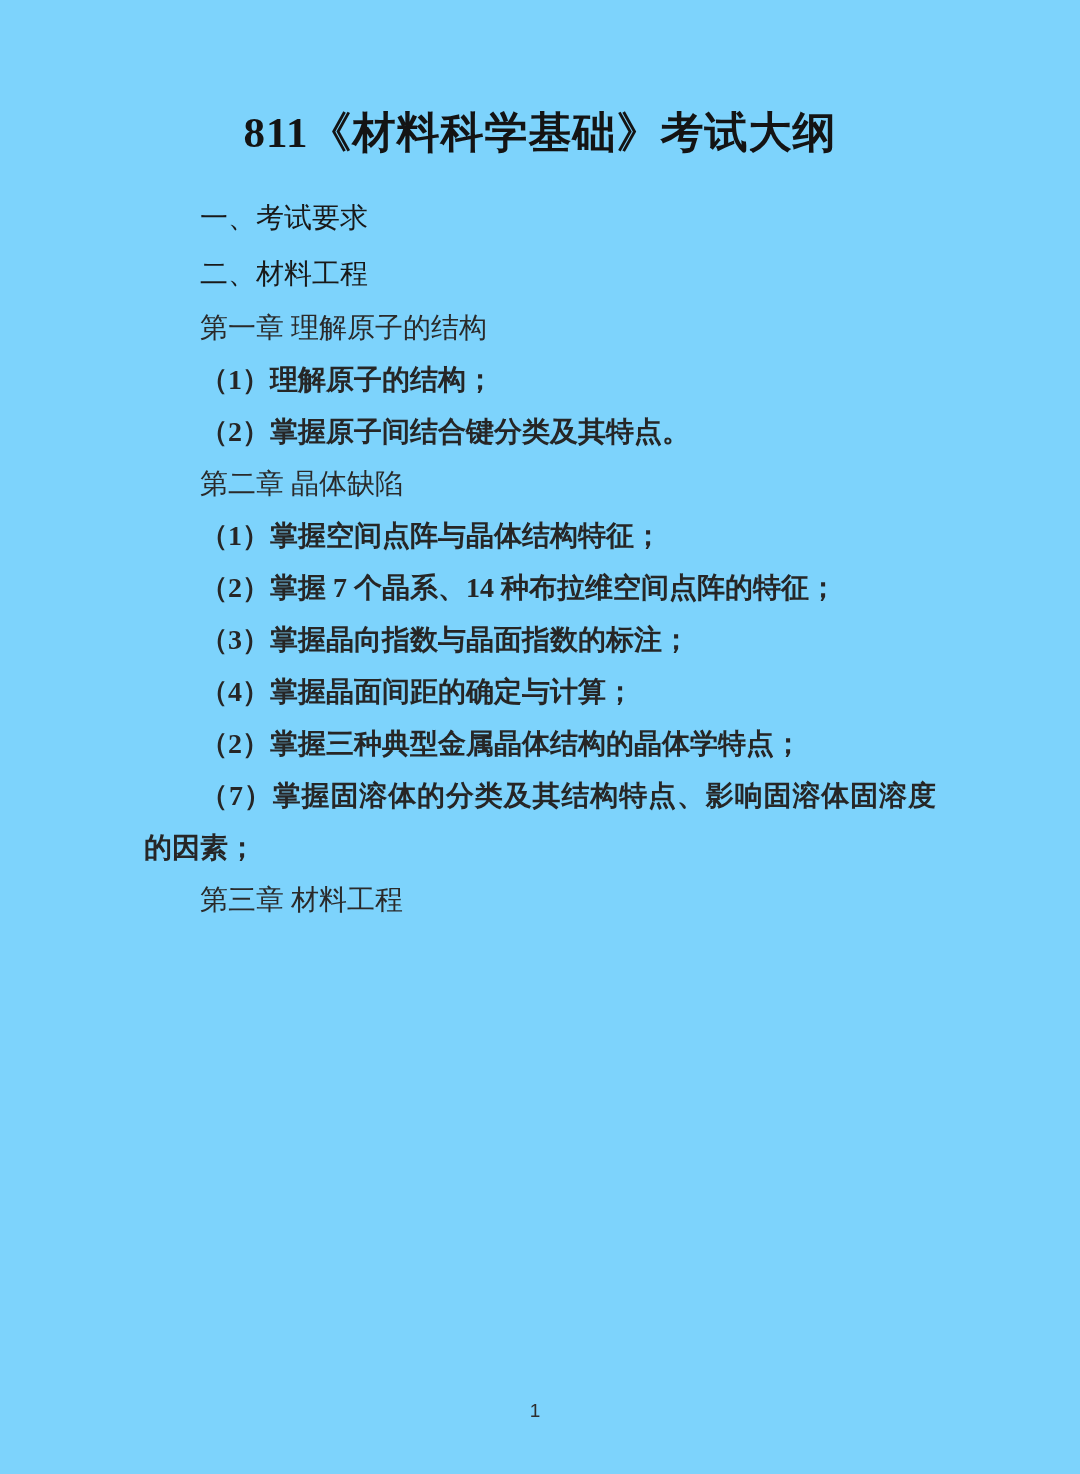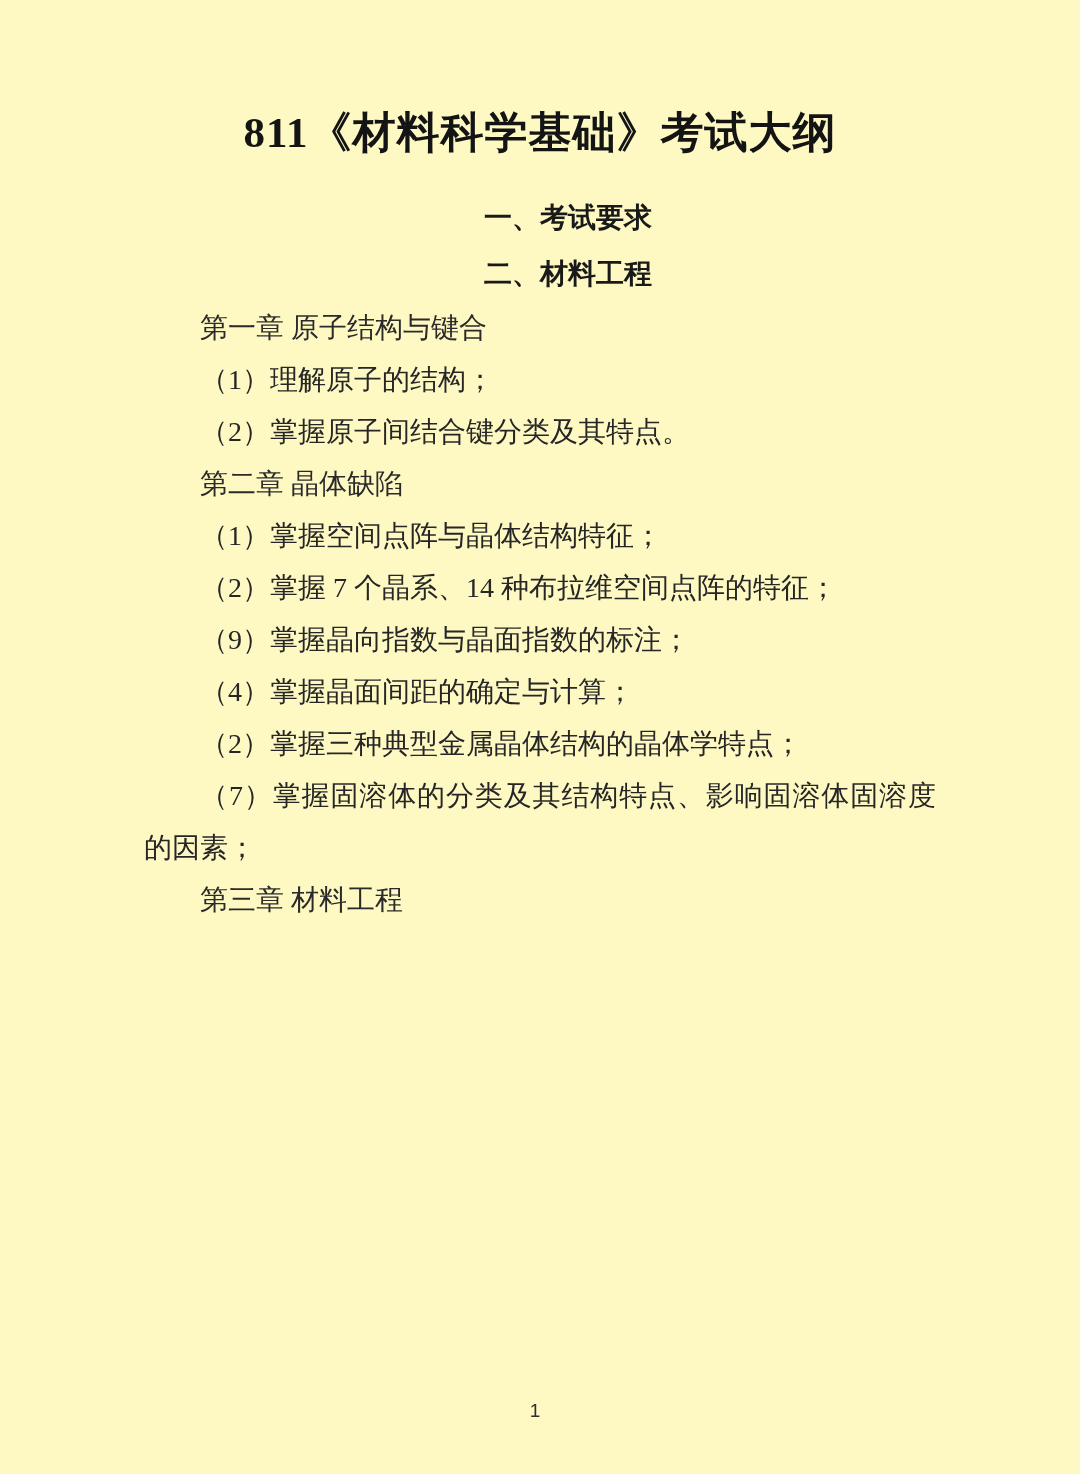--- a/index.html
+++ b/index.html
@@ -4,21 +4,21 @@
 <style>
   html, body {
     margin: 0;
     padding: 0;
     background: #ffffff;
   }
   .page {
     position: relative;
     width: 1080px;
     height: 1474px;
-    background: #fef9c3;
+    background: #7dd3fc;
     color: #1f1f1f;
     overflow: hidden;
     font-family: "Liberation Serif", "DejaVu Serif", serif;
   }
   .doc-title {
     margin: 0;
     padding-top: 98px;
     text-align: center;
     font-size: 43px;
     line-height: 70px;
@@ -32,41 +32,42 @@
     margin: 0 auto;
     padding-top: 22px;
     font-size: 28px;
     line-height: 52px;
     text-align: justify;
   }
   .heading {
     margin: 0;
     font-size: 28px;
     line-height: 56px;
-    font-weight: bold;
+    font-weight: normal;
     text-indent: 2em;
     color: #191919;
-    text-align: center;
+    text-align: left;
     font-family: "Liberation Sans", "DejaVu Sans", sans-serif;
   }
   .para {
     margin: 0;
     text-indent: 2em;
     color: #262626;
   }
   .chapter {
     margin: 0;
     text-indent: 2em;
     color: #2a2a2a;
     text-align: left;
   }
   .item {
     margin: 0;
     text-indent: 2em;
     color: #262626;
+    font-weight: bold;
   }
   .page-number {
     position: absolute;
     left: 0;
     right: 10px;
     bottom: 52px;
     text-align: center;
     font-size: 19px;
     color: #2e2e2e;
     font-family: "Liberation Sans", "DejaVu Sans", sans-serif;
@@ -79,33 +80,33 @@
 
   <h1 class="doc-title">811《材料科学基础》考试大纲</h1>
 
   <div class="content">
 
     <h2 class="heading">一、考试要求</h2>
 
 
     <h2 class="heading">二、材料工程</h2>
 
-    <p class="chapter">第一章 原子结构与键合</p>
+    <p class="chapter">第一章 理解原子的结构</p>
 
     <p class="item">（1）理解原子的结构；</p>
 
     <p class="item">（2）掌握原子间结合键分类及其特点。</p>
 
     <p class="chapter">第二章 晶体缺陷</p>
 
     <p class="item">（1）掌握空间点阵与晶体结构特征；</p>
 
     <p class="item">（2）掌握 7 个晶系、14 种布拉维空间点阵的特征；</p>
 
-    <p class="item">（9）掌握晶向指数与晶面指数的标注；</p>
+    <p class="item">（3）掌握晶向指数与晶面指数的标注；</p>
 
     <p class="item">（4）掌握晶面间距的确定与计算；</p>
 
     <p class="item">（2）掌握三种典型金属晶体结构的晶体学特点；</p>
 
 
     <p class="item">（7）掌握固溶体的分类及其结构特点、影响固溶体固溶度的因素；</p>
 
 
     <p class="chapter">第三章 材料工程</p>

